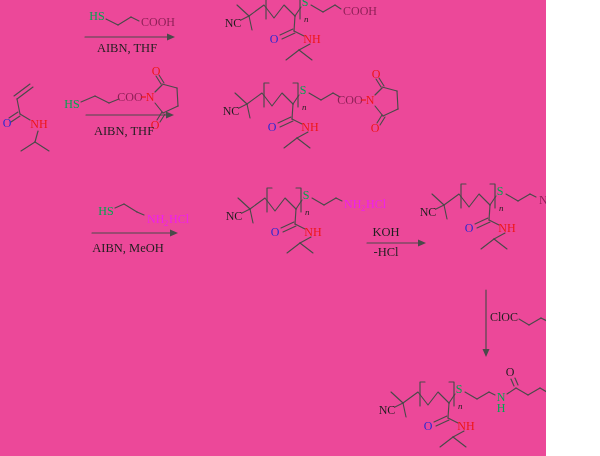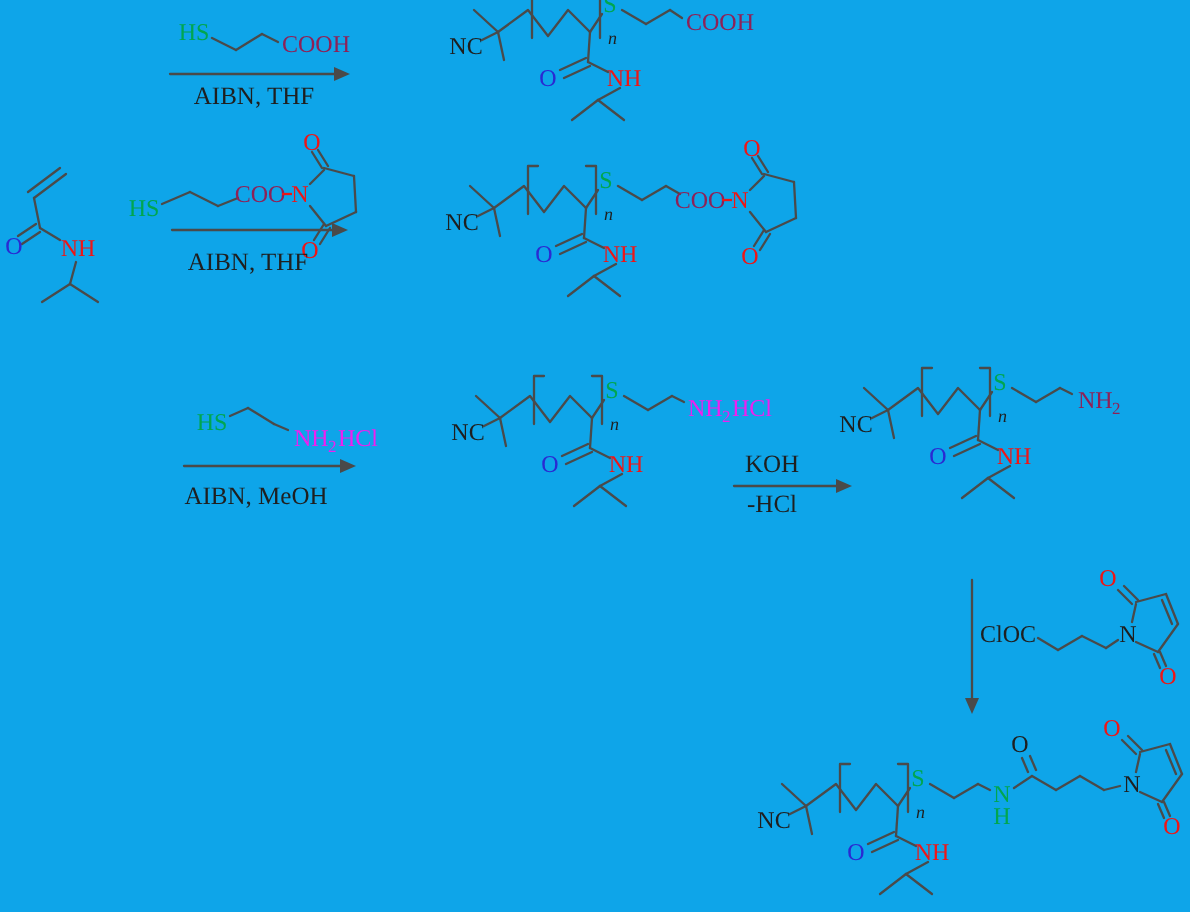--- a/index.html
+++ b/index.html
@@ -1,20 +1,20 @@
 <!DOCTYPE html>
 <html style="--bond: #4a4a4a; --text: #1f1f1f; --green: #00a650; --red: #ee1616; --blue: #2a2ad2; --maroon: #8e2157; --magenta: #ef1fef;"><head>
 <meta charset="utf-8">
 <style>
   :root{
     --bond:#4a4a4a; --text:#1f1f1f; --green:#00a650; --red:#ee1616;
     --blue:#2a2ad2; --maroon:#8e2157; --magenta:#ef1fef;
   }
   html,body{margin:0;padding:0;background:#ffffff;}
-  .scheme-wrap{width:595px;height:456px;background:#0ea5e9;position:relative;overflow:hidden;}
+  .scheme-wrap{width:546px;height:456px;background:#ec4899;position:relative;overflow:hidden;}
   svg{display:block;}
   svg text{font-family:"Liberation Serif","DejaVu Serif",serif;font-size:12px;}
   .bond{stroke:var(--bond);stroke-width:1.15;fill:none;stroke-linecap:round;stroke-linejoin:round;}
   .dash-red{stroke:var(--red);stroke-width:1.15;}
   .ah{fill:var(--bond);stroke:none;}
   .mid{text-anchor:middle;}
   .t-black{fill:var(--text);} .t-green{fill:var(--green);} .t-red{fill:var(--red);}
   .t-blue{fill:var(--blue);} .t-maroon{fill:var(--maroon);} .t-magenta{fill:var(--magenta);}
   .cond{font-size:12.5px;fill:var(--text);}
   .sub{font-size:9px;font-style:italic;fill:var(--text);}

